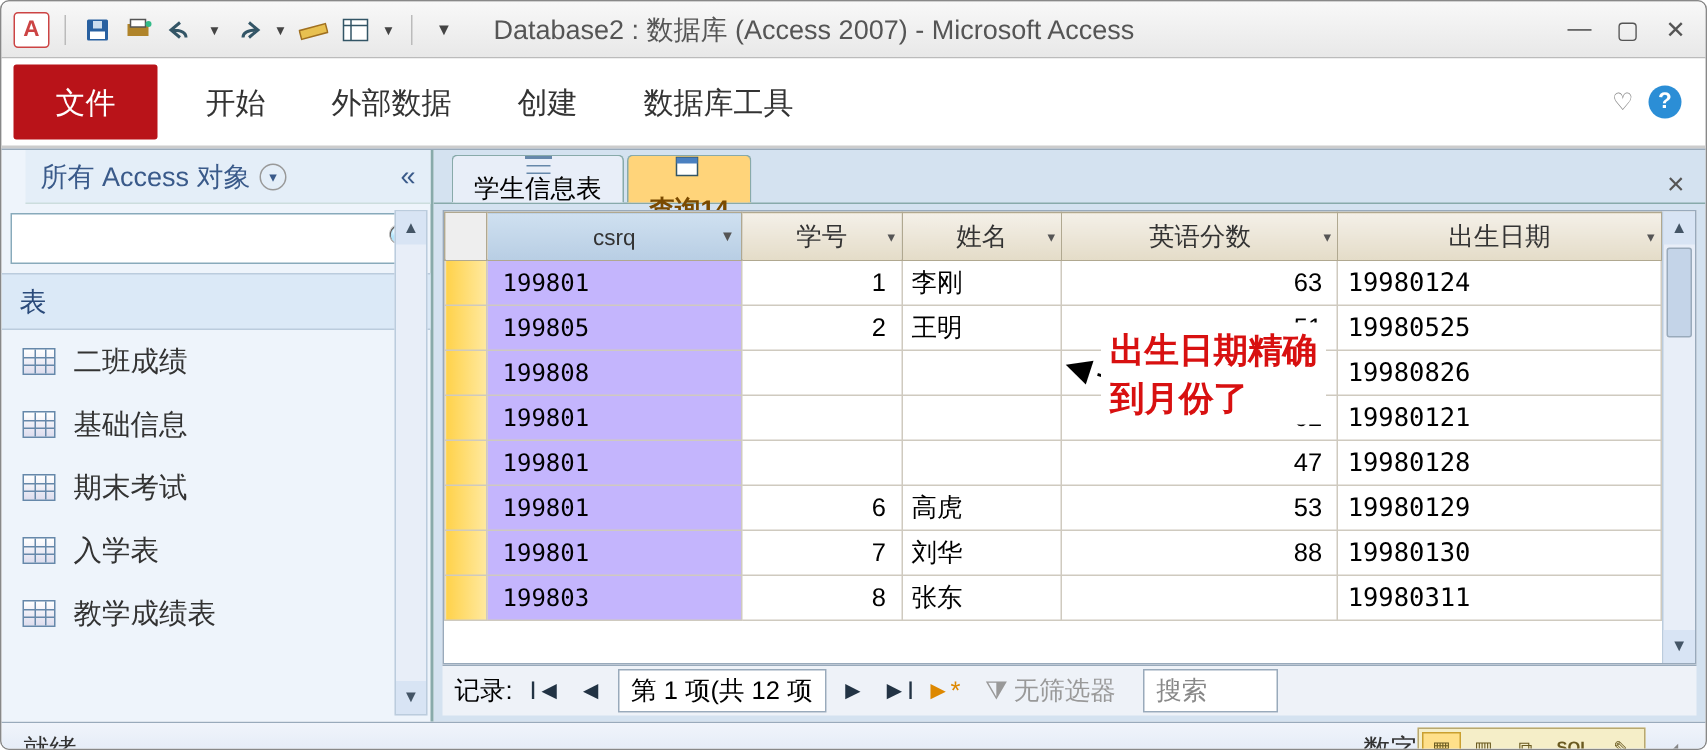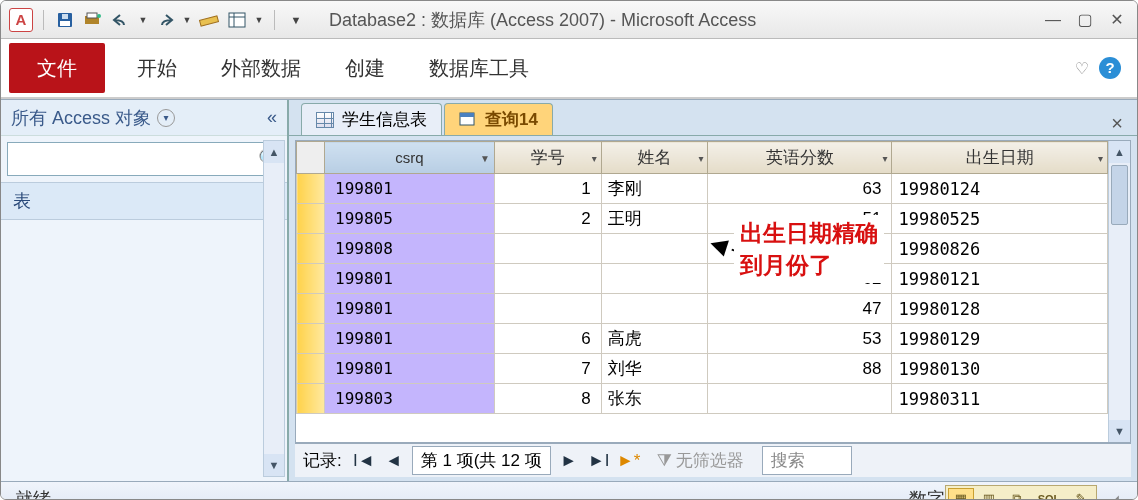--- a/index.html
+++ b/index.html
@@ -21,41 +21,41 @@
 .file-tab { background:#b91319; color:#fff; padding: 6px 28px; display:flex; align-items:center; font-size:20px; margin:4px 10px 4px 0; border-radius:2px; cursor:pointer; }
 .rtab { padding: 0 22px; display:flex; align-items:center; font-size:20px; color:#333; cursor:pointer; }
 .ribbon-right { margin-left:auto; display:flex; align-items:center; gap:10px; padding-right:16px; }
 .help-icon { width:22px; height:22px; border-radius:50%; background:#2b8ed6; color:#fff; text-align:center; line-height:22px; font-weight:bold; font-size:15px; }
 
 
 .main { display:flex; height: calc(100% - 38px - 44px - 34px); border-top:1px solid #9ab; }
 
 
 .navpane { width: 288px; border-right: 2px solid #8aa; background:#eef4fb; display:flex; flex-direction:column; position:relative; }
-.navpane-head { height:36px; display:flex; align-items:center; padding:0 10px; font-size:18px; color:#3a5a8a; border-bottom:1px solid #cdd; background:#e4eef8; }
+.navpane-head { height:36px; display:flex; align-items:center; padding:0 10px; font-size:18px; color:#3a5a8a; border-bottom:1px solid #cdd; background:#e4eef8;margin-left:16px; }
 .navpane-head .collapse { margin-left:auto; font-size:18px; cursor:pointer; color:#3a5a8a; }
 .navpane-head .dd { margin-left:6px; cursor:pointer; width:18px; height:18px; border:1px solid #999; border-radius:9px; display:inline-flex; align-items:center; justify-content:center; font-size:10px; }
 .searchbox { margin:6px; display:flex; border:1px solid #8ab; background:#fff; height:34px; }
 .searchbox input { flex:1; border:none; outline:none; padding:0 8px; font-size:18px; color:#888; font-style:italic;margin-top:44px; }
 .searchbox .mag { width:34px; display:flex; align-items:center; justify-content:center; color:#2b6cb0; cursor:pointer; font-size:18px; }
 .nav-group { background:#dbe9f7; padding:6px 12px; font-size:18px; color:#2a4a7a; border-top:1px solid #bcd; border-bottom:1px solid #bcd; display:flex; align-items:center; }
 .nav-group .exp { margin-left:auto; font-size:14px; }
 .nav-list { flex:1; overflow:auto; }
 .nav-item { display:flex; align-items:center; padding:8px 14px; font-size:19px; color:#333; cursor:pointer; gap:12px; }
 .table-icon { width:22px; height:18px; background:linear-gradient(#fff,#dde); border:1px solid #68a; position:relative; }
 .table-icon::before { content:""; position:absolute; left:0; right:0; top:5px; height:1px; background:#68a; box-shadow:0 5px 0 #68a; }
 .table-icon::after { content:""; position:absolute; top:0; bottom:0; left:7px; width:1px; background:#68a; box-shadow:7px 0 0 #68a; }
 .nav-scroll { position:absolute; right:2px; top:40px; bottom:4px; width:22px; background:#e8eef8; border:1px solid #bcd; display:flex; flex-direction:column; align-items:center; }
 .nav-scroll .arr { height:22px; width:100%; background:#d8e4f4; display:flex; align-items:center; justify-content:center; font-size:11px; color:#456; cursor:pointer; }
 .nav-scroll .track { flex:1; }
 
 
 .docarea { flex:1; display:flex; flex-direction:column; background:#d4e2f0; }
 .doctabs { height:36px; display:flex; align-items:flex-end; padding-left:12px; border-bottom:1px solid #8aa; background:#d4e2f0; }
-.doctab { height:32px; padding:0 14px; display:flex; align-items:center; gap:8px; border:1px solid #8aa; border-bottom:none; background:#e8eef8; border-radius:4px 4px 0 0; margin-right:2px; font-size:17px; cursor:pointer; }
+.doctab { height:32px; padding:0 14px; display:flex; align-items:center; gap:8px; border:1px solid #8aa; border-bottom:none; background:#e8eef8; border-radius:4px 4px 0 0; margin-right:2px; font-size:17px; cursor:pointer;flex-direction:column; }
 .doctab.active { background:#ffd47a; font-weight:bold; color:#7a4a00; }
 .doctab .dt-icon { width:18px; height:16px; }
 .doctabs .close { margin-left:auto; padding:0 14px; font-size:20px; color:#555; cursor:pointer; }
 
 
 .sheet-wrap { flex:1; background:#fff; margin:4px 6px 0 6px; border:1px solid #9ab; display:flex; overflow:hidden; position:relative; }
 .sheet { flex:1; overflow:hidden; }
 table.ds { border-collapse:collapse; width:100%; font-size:17px; }
 table.ds th { background:linear-gradient(#f4f0e8,#e4dcc8); border:1px solid #b0a890; height:32px; font-weight:normal; color:#333; position:relative; padding:0 6px; }
 table.ds th.rowsel { width:28px; background:#eee; }
@@ -169,20 +169,42 @@
       <span class="collapse">«</span>
     </div>
     <div class="searchbox">
       <input placeholder="搜索..." style="">
       <div class="mag">🔍</div>
     </div>
     <div class="nav-group">
       <span>表</span>
       <span class="exp">«</span>
     </div>
+    <div class="nav-list">
+      <div class="nav-item">
+          <span class="table-icon"></span>
+          <span>二班成绩</span>
+        </div>
+      <div class="nav-item">
+          <span class="table-icon"></span>
+          <span>基础信息</span>
+        </div>
+      <div class="nav-item">
+          <span class="table-icon"></span>
+          <span>期末考试</span>
+        </div>
+      <div class="nav-item">
+          <span class="table-icon"></span>
+          <span>入学表</span>
+        </div>
+      <div class="nav-item">
+          <span class="table-icon"></span>
+          <span>教学成绩表</span>
+        </div>
+    </div>
     <div class="nav-scroll">
       <div class="arr">▲</div>
       <div class="track"></div>
       <div class="arr">▼</div>
     </div>
   </div>
 
   <div class="docarea">
     <div class="doctabs">
       <div class="doctab">

